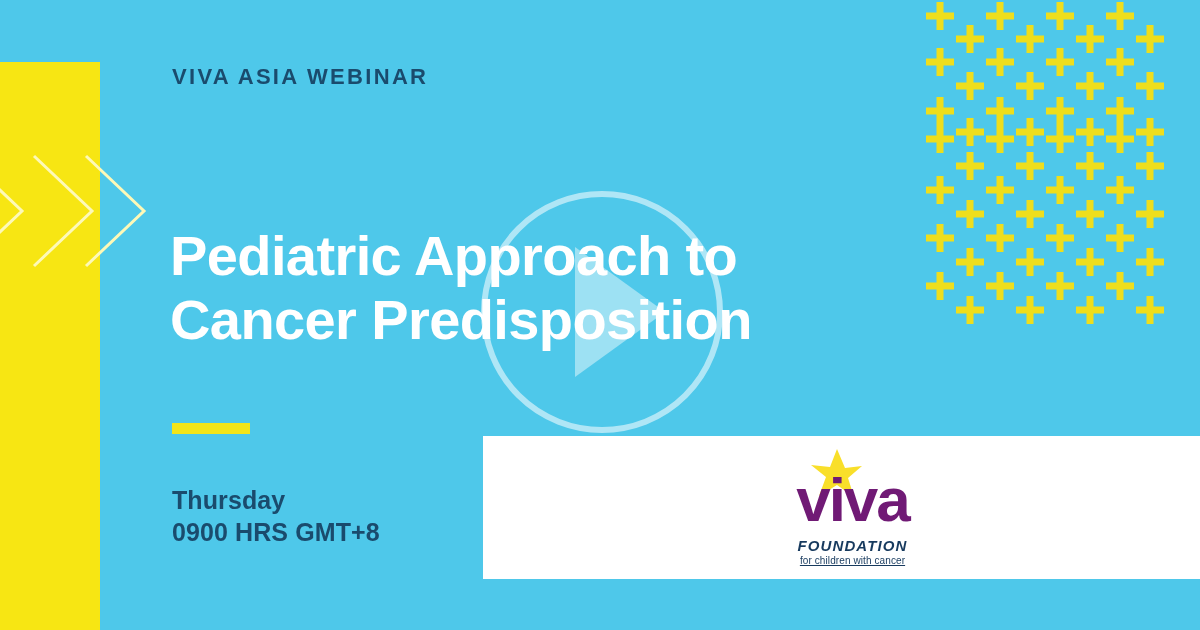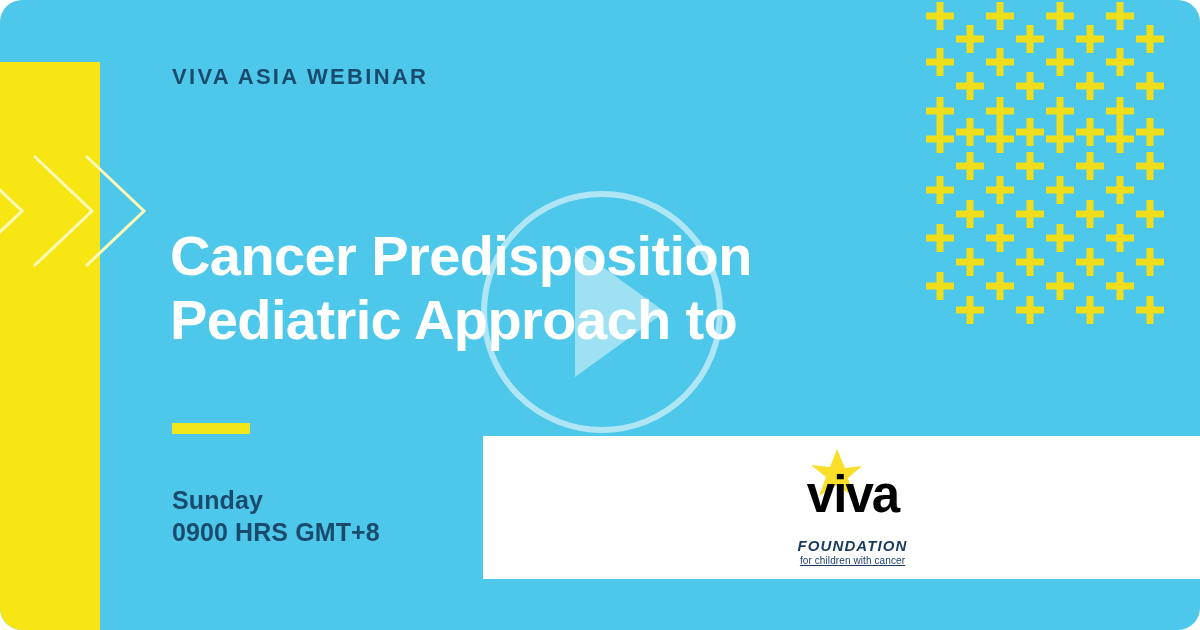--- a/index.html
+++ b/index.html
@@ -9,21 +9,20 @@
   }
   body {
     font-family: "Liberation Sans", sans-serif;
   }
   #slide {
     position: relative;
     width: 1200px;
     height: 630px;
     overflow: hidden;
     background: #4ec8ea;
-    border-radius: 22px;
   }
 
   
   .yellow-bar {
     position: absolute;
     left: 0;
     top: 62px;
     width: 100px;
     height: 568px;
     background: #f7e613;
@@ -134,24 +133,24 @@
     left: 22px;
     top: 0px;
     width: 56px;
     height: 52px;
   }
   .viva-logo .wordmark {
     position: absolute;
     left: 0;
     top: 22px;
     width: 135px;
-    font-size: 51px;
+    font-size: 62px;
     font-weight: bold;
     letter-spacing: -2px;
-    color: #000000;
+    color: #701a75;
     line-height: 1;
   }
   .viva-logo .foundation {
     position: absolute;
     left: 0;
     top: 90px;
     width: 135px;
     font-size: 15px;
     font-weight: bold;
     letter-spacing: 1.1px;
@@ -253,28 +252,28 @@
           <use href="#plusglyph" x="112" y="316"></use>
           <use href="#plusglyph" x="172" y="316"></use>
           <use href="#plusglyph" x="232" y="316"></use>
       </g>
     </svg>
   </div>
 
   <div class="kicker">VIVA ASIA WEBINAR</div>
 
   <h1 class="headline">
+    <span class="line">Pediatric Approach to</span>
     <span class="line">Cancer Predisposition</span>
-    <span class="line">Pediatric Approach to</span>
   </h1>
 
   <div class="rule"></div>
 
   <div class="datetime">
-    <span class="line">Sunday</span>
+    <span class="line">Thursday</span>
     <span class="line">0900 HRS GMT+8</span>
   </div>
 
   <div class="logo-panel"></div>
 
   <div class="viva-logo">
     <div class="star-wrap">
       <svg width="56" height="52" viewBox="0 0 56 52" xmlns="http://www.w3.org/2000/svg">
         <polygon points="30,2 38,21 55,19 41,31 47,50 30,38 12,49 19,30 4,18 23,20" fill="#f9df2a"></polygon>
       </svg>

